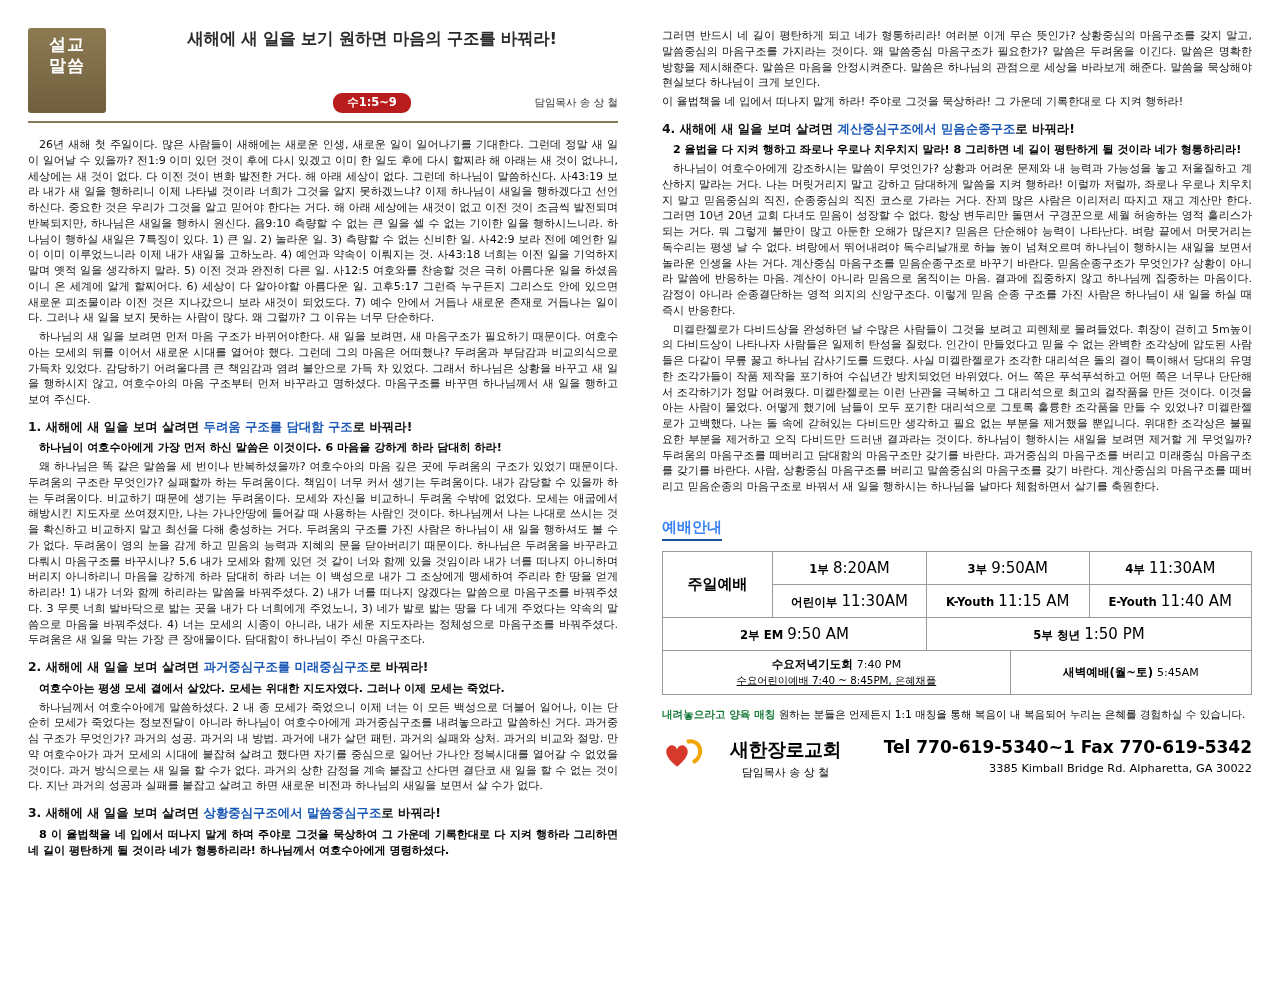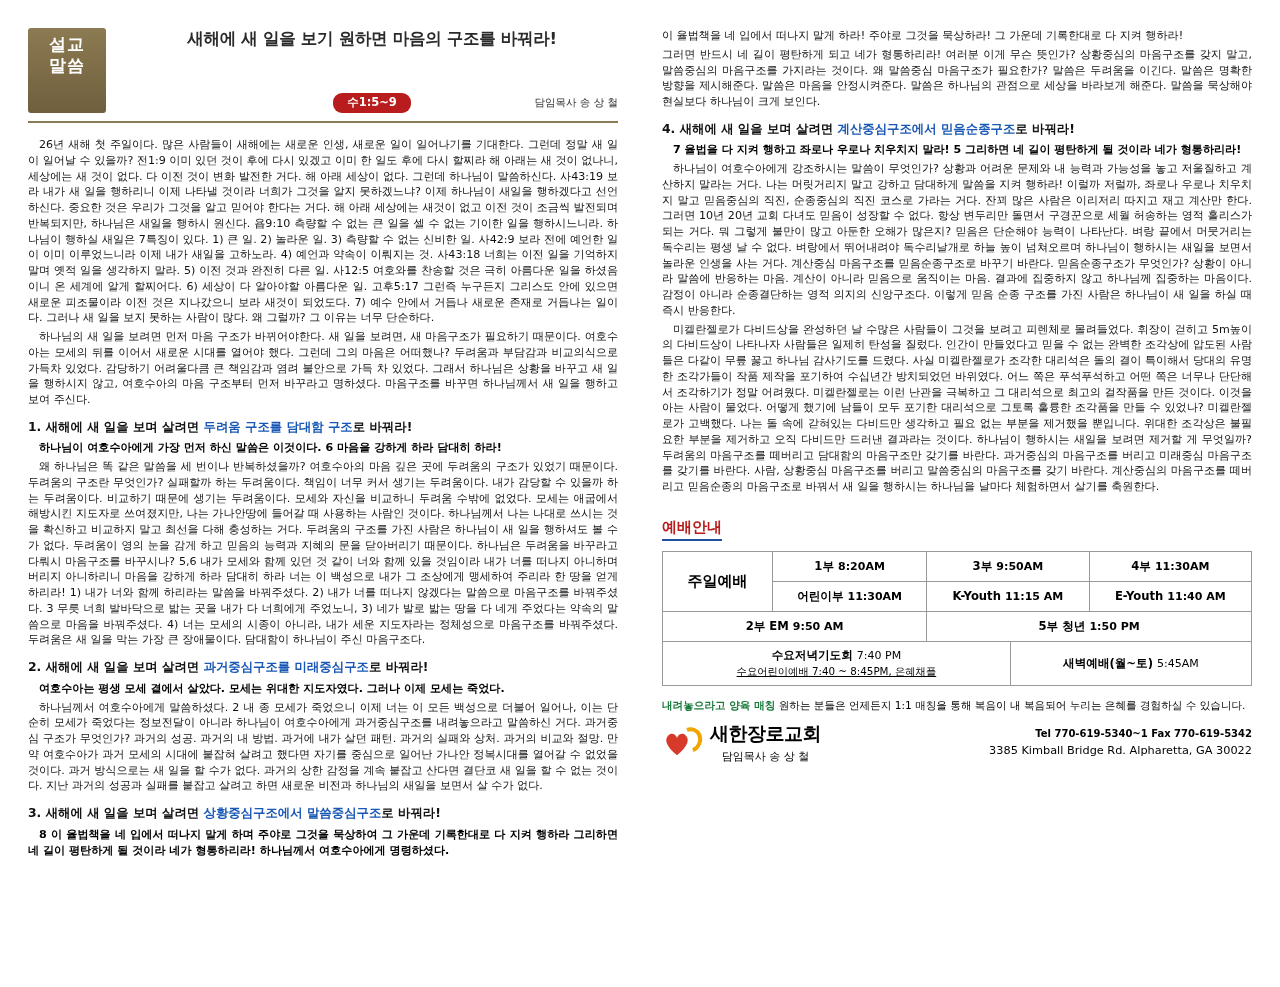--- a/index.html
+++ b/index.html
@@ -106,38 +106,38 @@
     text-align: justify;
     margin: 0 0 3px 0;
     text-indent: 11px;
     font-weight: bold;
   }
 
   
   .worship-head {
     font-size: 15px;
     font-weight: bold;
-    color: #b91c1c;
+    color: #3b82f6;
     border-bottom: 2px solid #1e4f9c;
     display: inline-block;
     padding-bottom: 2px;
     margin: 20px 0 10px 0;
   }
   table.worship {
     width: 100%;
     border-collapse: collapse;
     font-size: 11.6px;
   }
   table.worship td {
     border: 1px solid #999;
     text-align: center;
     padding: 7px 2px;
     font-weight: bold;
   }
-  table.worship td .tm { font-weight: bold; font-size: 11px; }
+  table.worship td .tm { font-weight: normal; font-size: 15px; }
   .sunday-cell { width: 110px; font-size: 15px; }
 
   table.extra {
     width: 100%;
     border-collapse: collapse;
     font-size: 11.6px;
     margin-top: -1px;
   }
   table.extra td {
     border: 1px solid #999;
@@ -150,24 +150,23 @@
 
   .matching-note {
     font-size: 10.6px;
     margin-top: 12px;
     line-height: 1.4;
   }
   .matching-note .green { color: #1a7a3c; font-weight: bold; }
 
   
   .footer {
-    margin-top: 8px;
-    display: flex;
-    align-items: center;
-    gap: 6px;
+    margin-top: 15px;
+    display: flex;
+    gap: 26px;
   }
   .logo-mark {
     width: 42px; height: 34px;
     position: relative;
     flex: 0 0 42px;
   }
   .logo-mark .heart {
     position: absolute;
     left: 2px; top: 6px;
     width: 26px; height: 24px;
@@ -181,21 +180,21 @@
     border: 4px solid #f0a500;
     border-radius: 50%;
     border-left-color: transparent;
     border-bottom-color: transparent;
     transform: rotate(25deg);
   }
   .church-block { flex: 0 0 auto; }
   .church-name { font-size: 19px; font-weight: bold; letter-spacing: -0.5px; }
   .pastor-name { font-size: 11px; text-align: center; margin-top: 2px; }
   .contact-block { margin-left: auto; text-align: right; }
-  .contact-line1 { font-size: 10px; font-weight: bold; }
+  .contact-line1 { font-size: 17px; font-weight: bold; }
   .contact-line2 { font-size: 11.3px; margin-top: 5px; }
 </style>
 </head>
 <body>
 
 <div class="page">
 
   <div class="col left">
 
     <div class="masthead">
@@ -229,27 +228,27 @@
 
     <h2 class="section">
       <span>3. 새해에 새 일을 보며 살려면 </span><span class="hl">상황중심구조에서 말씀중심구조</span><span>로 바꿔라!</span>
     </h2>
     <p class="verse">8 이 율법책을 네 입에서 떠나지 말게 하며 주야로 그것을 묵상하여 그 가운데 기록한대로 다 지켜 행하라 그리하면 네 길이 평탄하게 될 것이라 네가 형통하리라! 하나님께서 여호수아에게 명령하셨다.</p>
 
   </div>
 
   <div class="col right">
 
+    <p class="body noind">그러면 반드시 네 길이 평탄하게 되고 네가 형통하리라! 여러분 이게 무슨 뜻인가? 상황중심의 마음구조를 갖지 말고, 말씀중심의 마음구조를 가지라는 것이다. 왜 말씀중심 마음구조가 필요한가? 말씀은 두려움을 이긴다. 말씀은 명확한 방향을 제시해준다. 말씀은 마음을 안정시켜준다. 말씀은 하나님의 관점으로 세상을 바라보게 해준다. 말씀을 묵상해야 현실보다 하나님이 크게 보인다.</p>
     <p class="body noind">이 율법책을 네 입에서 떠나지 말게 하라! 주야로 그것을 묵상하라! 그 가운데 기록한대로 다 지켜 행하라!</p>
-    <p class="body noind">그러면 반드시 네 길이 평탄하게 되고 네가 형통하리라! 여러분 이게 무슨 뜻인가? 상황중심의 마음구조를 갖지 말고, 말씀중심의 마음구조를 가지라는 것이다. 왜 말씀중심 마음구조가 필요한가? 말씀은 두려움을 이긴다. 말씀은 명확한 방향을 제시해준다. 말씀은 마음을 안정시켜준다. 말씀은 하나님의 관점으로 세상을 바라보게 해준다. 말씀을 묵상해야 현실보다 하나님이 크게 보인다.</p>
 
     <h2 class="section">
       <span>4. 새해에 새 일을 보며 살려면 </span><span class="hl">계산중심구조에서 믿음순종구조</span><span>로 바꿔라!</span>
     </h2>
-    <p class="verse">7 율법을 다 지켜 행하고 좌로나 우로나 치우치지 말라! 5 그리하면 네 길이 평탄하게 될 것이라 네가 형통하리라!</p>
+    <p class="verse">2 율법을 다 지켜 행하고 좌로나 우로나 치우치지 말라! 8 그리하면 네 길이 평탄하게 될 것이라 네가 형통하리라!</p>
     <p class="body">하나님이 여호수아에게 강조하시는 말씀이 무엇인가? 상황과 어려운 문제와 내 능력과 가능성을 놓고 저울질하고 계산하지 말라는 거다. 나는 머릿거리지 말고 강하고 담대하게 말씀을 지켜 행하라! 이럴까 저럴까, 좌로나 우로나 치우치지 말고 믿음중심의 직진, 순종중심의 직진 코스로 가라는 거다. 잔꾀 많은 사람은 이리저리 따지고 재고 계산만 한다. 그러면 10년 20년 교회 다녀도 믿음이 성장할 수 없다. 항상 변두리만 돌면서 구경꾼으로 세월 허송하는 영적 홀리스가 되는 거다. 뭐 그렇게 불만이 많고 아둔한 오해가 많은지? 믿음은 단순해야 능력이 나타난다. 벼랑 끝에서 머뭇거리는 독수리는 평생 날 수 없다. 벼랑에서 뛰어내려야 독수리날개로 하늘 높이 넘쳐오르며 하나님이 행하시는 새일을 보면서 놀라운 인생을 사는 거다. 계산중심 마음구조를 믿음순종구조로 바꾸기 바란다. 믿음순종구조가 무엇인가? 상황이 아니라 말씀에 반응하는 마음. 계산이 아니라 믿음으로 움직이는 마음. 결과에 집중하지 않고 하나님께 집중하는 마음이다. 감정이 아니라 순종결단하는 영적 의지의 신앙구조다. 이렇게 믿음 순종 구조를 가진 사람은 하나님이 새 일을 하실 때 즉시 반응한다.</p>
     <p class="body">미켈란젤로가 다비드상을 완성하던 날 수많은 사람들이 그것을 보려고 피렌체로 몰려들었다. 휘장이 걷히고 5m높이의 다비드상이 나타나자 사람들은 일제히 탄성을 질렀다. 인간이 만들었다고 믿을 수 없는 완벽한 조각상에 압도된 사람들은 다같이 무릎 꿇고 하나님 감사기도를 드렸다. 사실 미켈란젤로가 조각한 대리석은 돌의 결이 특이해서 당대의 유명한 조각가들이 작품 제작을 포기하여 수십년간 방치되었던 바위였다. 어느 쪽은 푸석푸석하고 어떤 쪽은 너무나 단단해서 조각하기가 정말 어려웠다. 미켈란젤로는 이런 난관을 극복하고 그 대리석으로 최고의 걸작품을 만든 것이다. 이것을 아는 사람이 물었다. 어떻게 했기에 남들이 모두 포기한 대리석으로 그토록 훌륭한 조각품을 만들 수 있었나? 미켈란젤로가 고백했다. 나는 돌 속에 갇혀있는 다비드만 생각하고 필요 없는 부분을 제거했을 뿐입니다. 위대한 조각상은 불필요한 부분을 제거하고 오직 다비드만 드러낸 결과라는 것이다. 하나님이 행하시는 새일을 보려면 제거할 게 무엇일까? 두려움의 마음구조를 떼버리고 담대함의 마음구조만 갖기를 바란다. 과거중심의 마음구조를 버리고 미래중심 마음구조를 갖기를 바란다. 사람, 상황중심 마음구조를 버리고 말씀중심의 마음구조를 갖기 바란다. 계산중심의 마음구조를 떼버리고 믿음순종의 마음구조로 바꿔서 새 일을 행하시는 하나님을 날마다 체험하면서 살기를 축원한다.</p>
 
     <div class="worship-head">예배안내</div>
 
     <table class="worship">
       <tbody>
           <tr>
         <td class="sunday-cell" rowspan="2">주일예배</td>
         <td><span>1부</span> <span class="tm">8:20AM</span></td>

